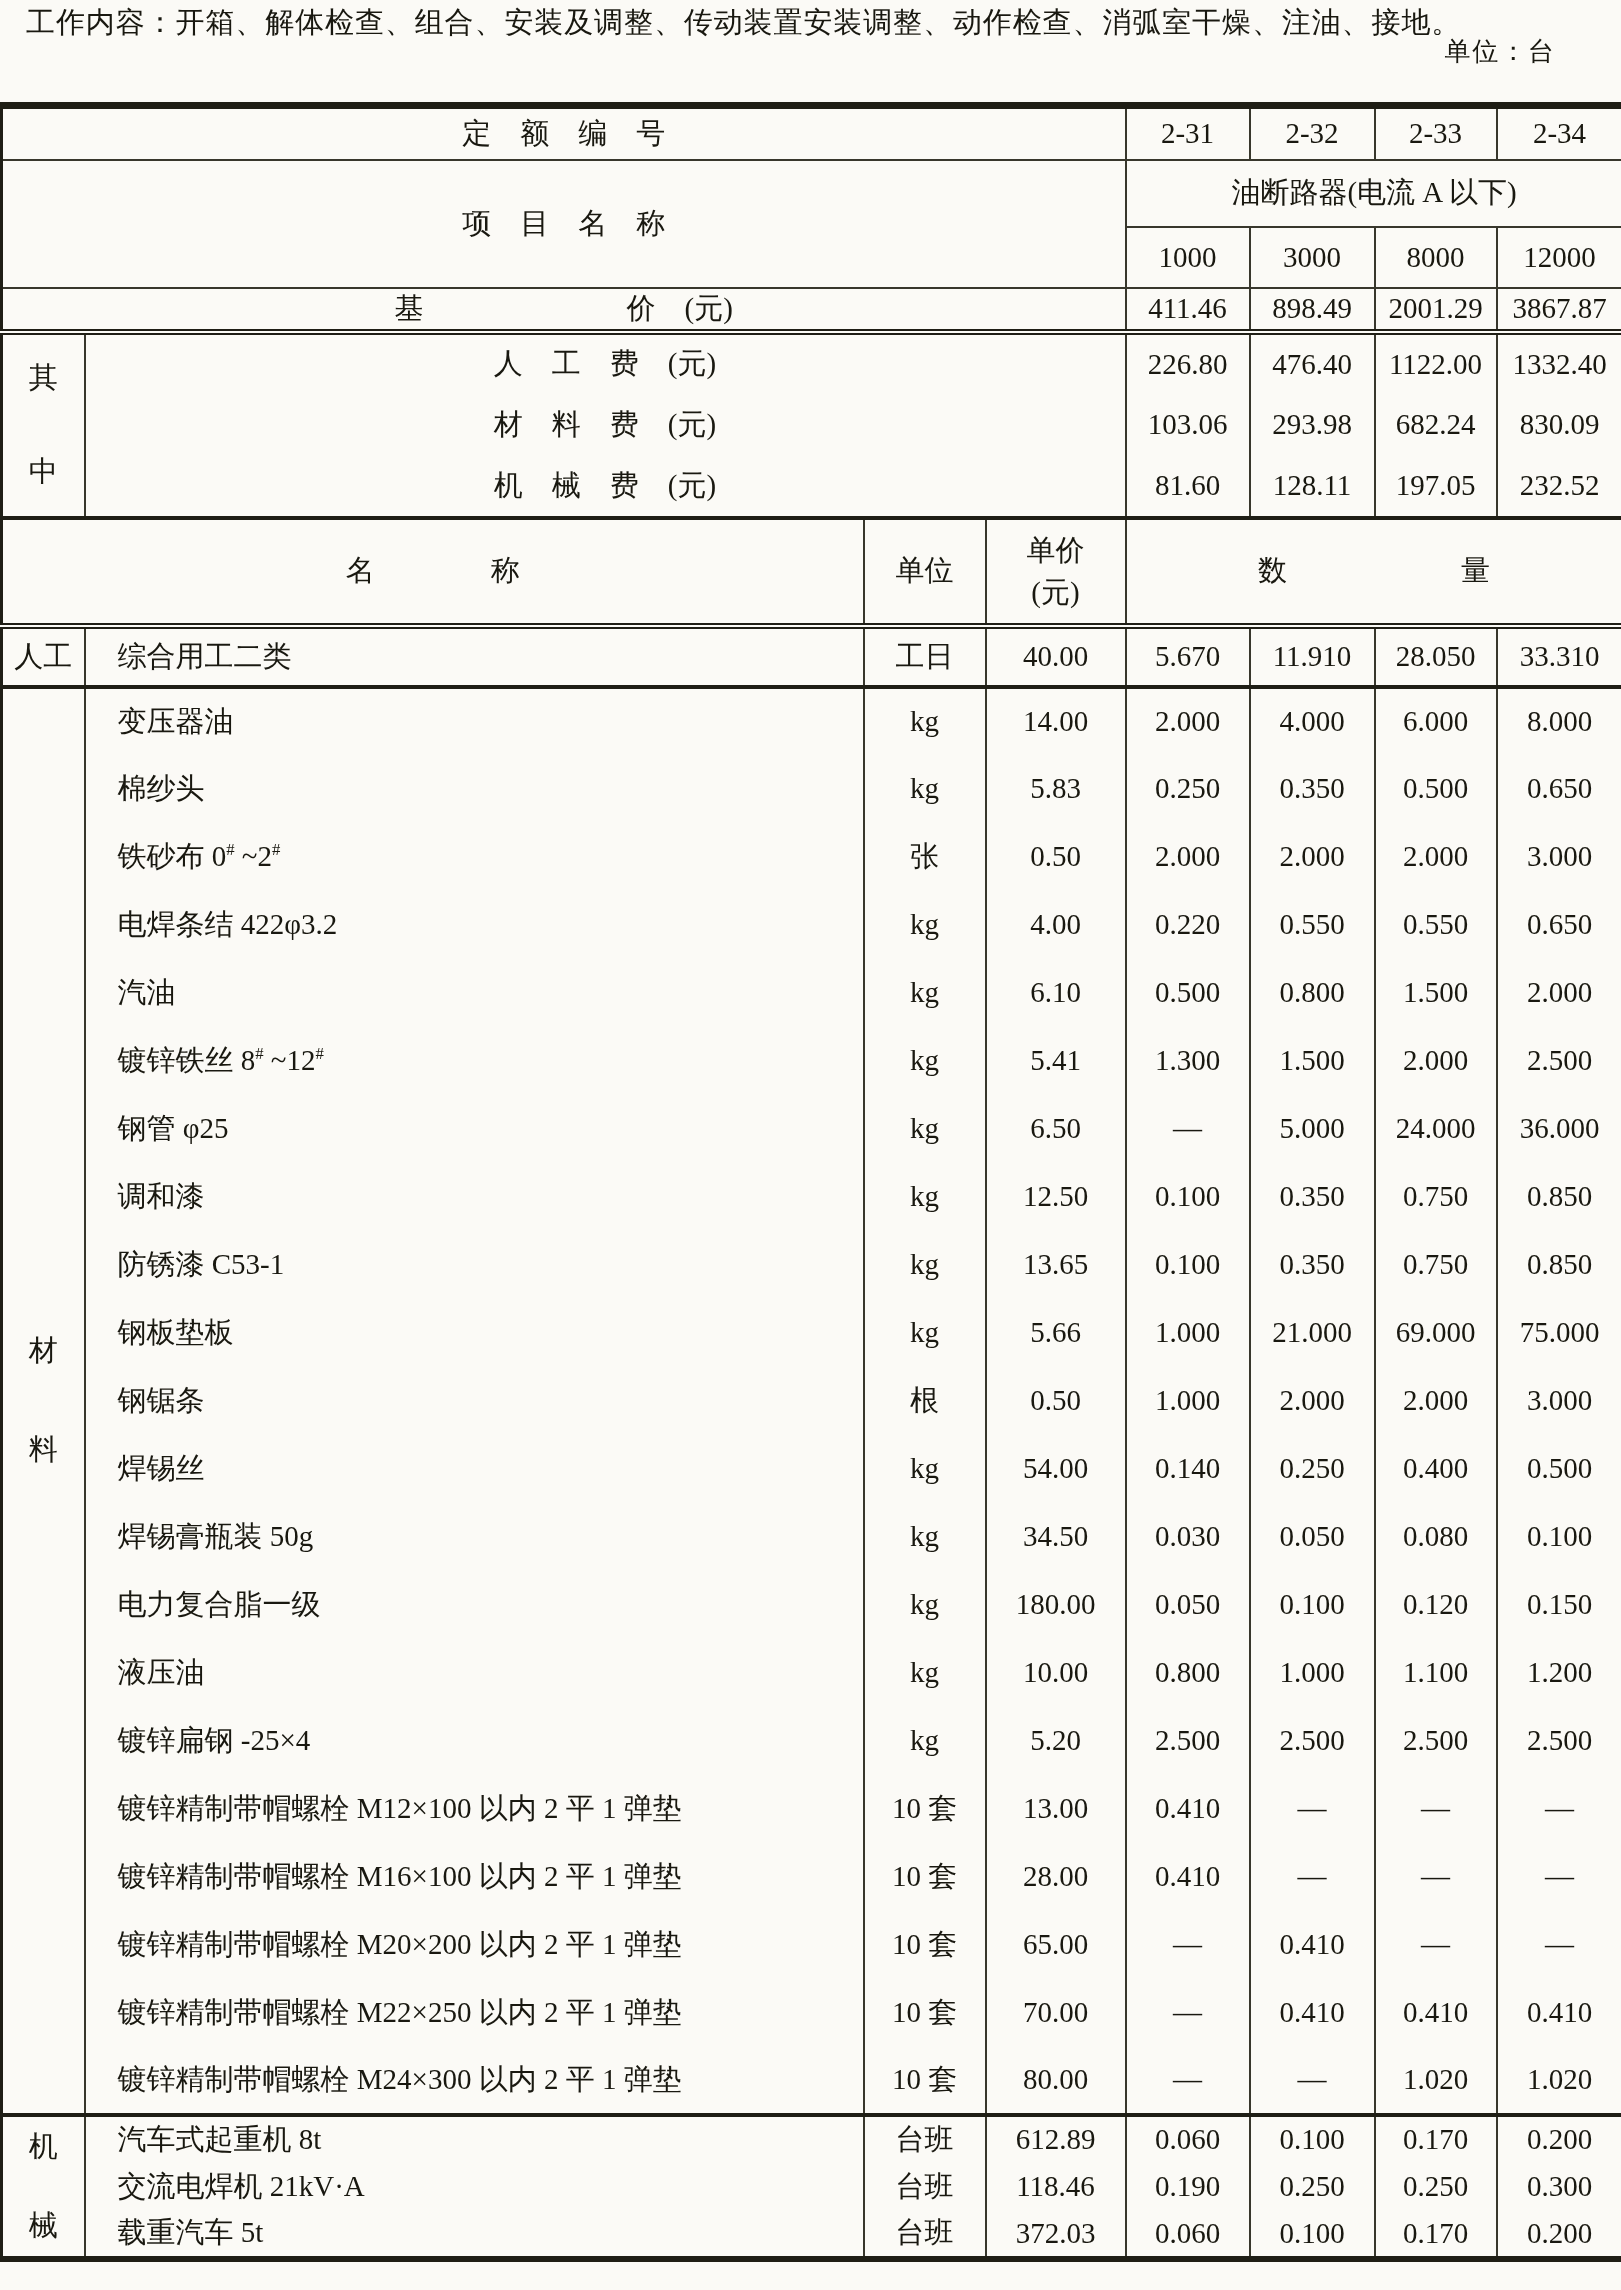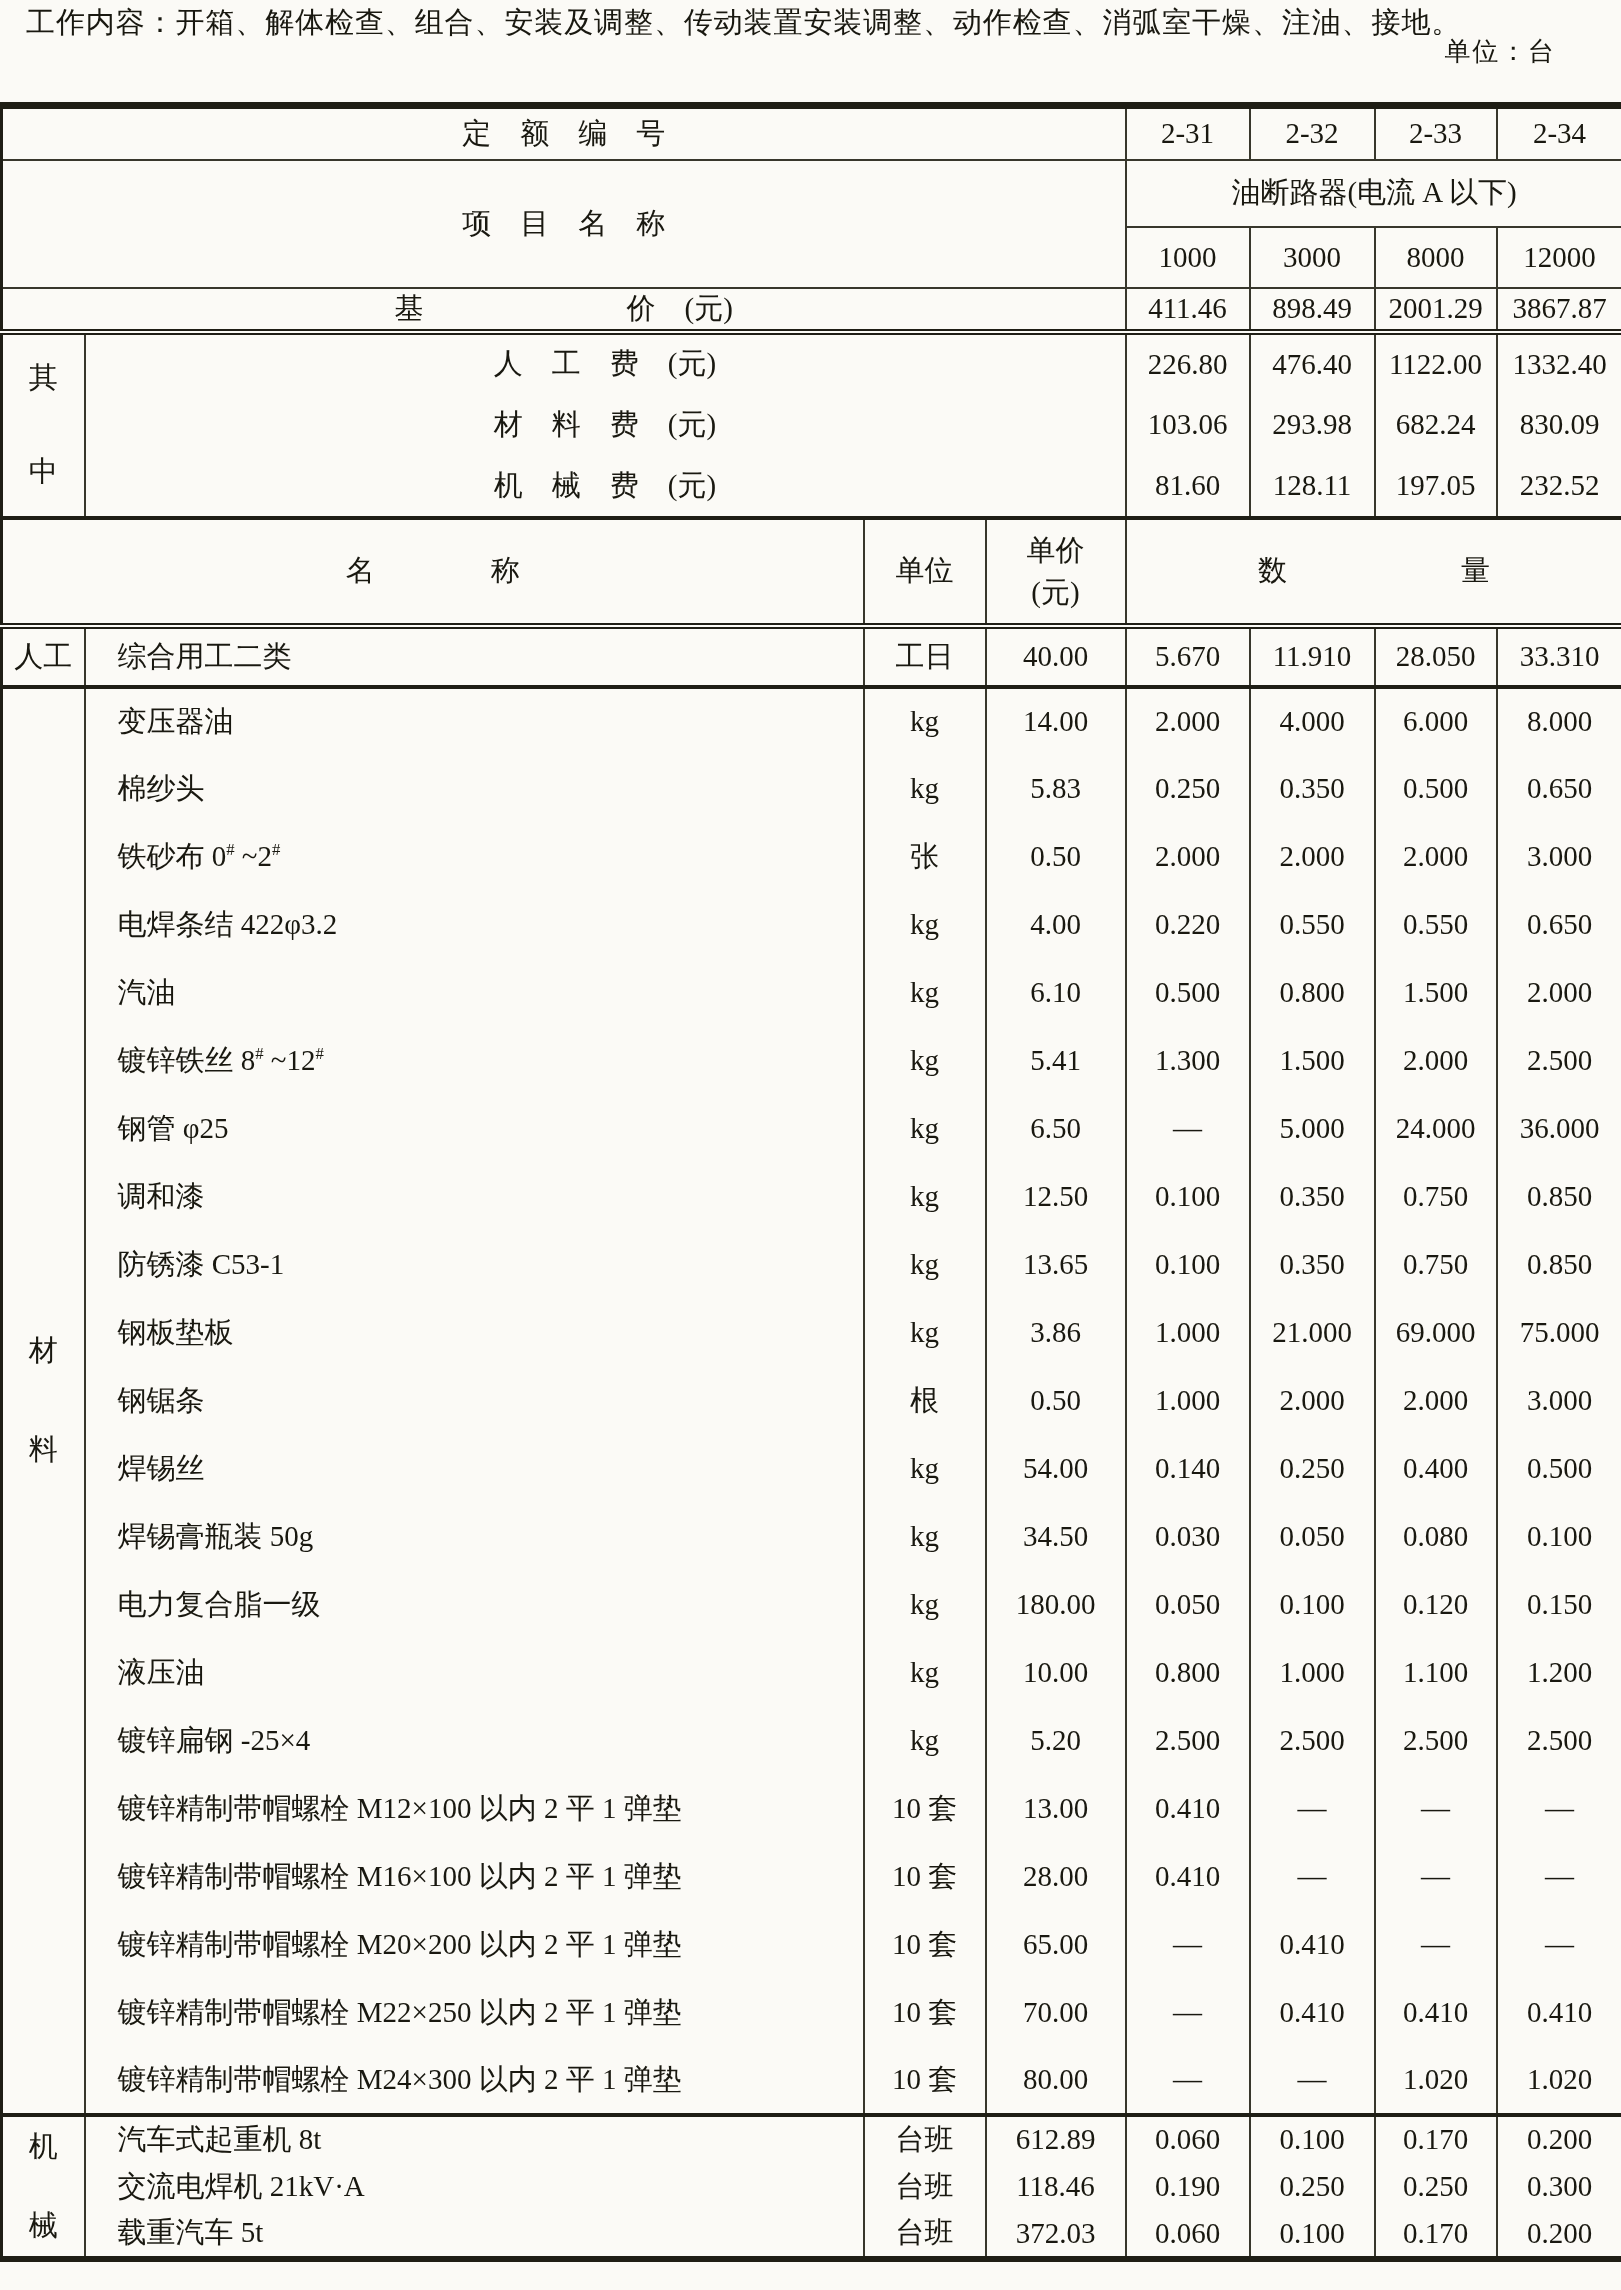--- a/index.html
+++ b/index.html
@@ -247,21 +247,21 @@
       <td class="vl">kg</td>
       <td class="vl">13.65</td>
       <td class="vl">0.100</td>
       <td class="vl">0.350</td>
       <td class="vl">0.750</td>
       <td class="vl">0.850</td>
     </tr>
     <tr class="rm">
       <td class="vl nm">钢板垫板</td>
       <td class="vl">kg</td>
-      <td class="vl">3.86</td>
+      <td class="vl">5.66</td>
       <td class="vl">1.000</td>
       <td class="vl">21.000</td>
       <td class="vl">69.000</td>
       <td class="vl">75.000</td>
     </tr>
     <tr class="rm">
       <td class="vl nm">钢锯条</td>
       <td class="vl">根</td>
       <td class="vl">0.50</td>
       <td class="vl">1.000</td>

